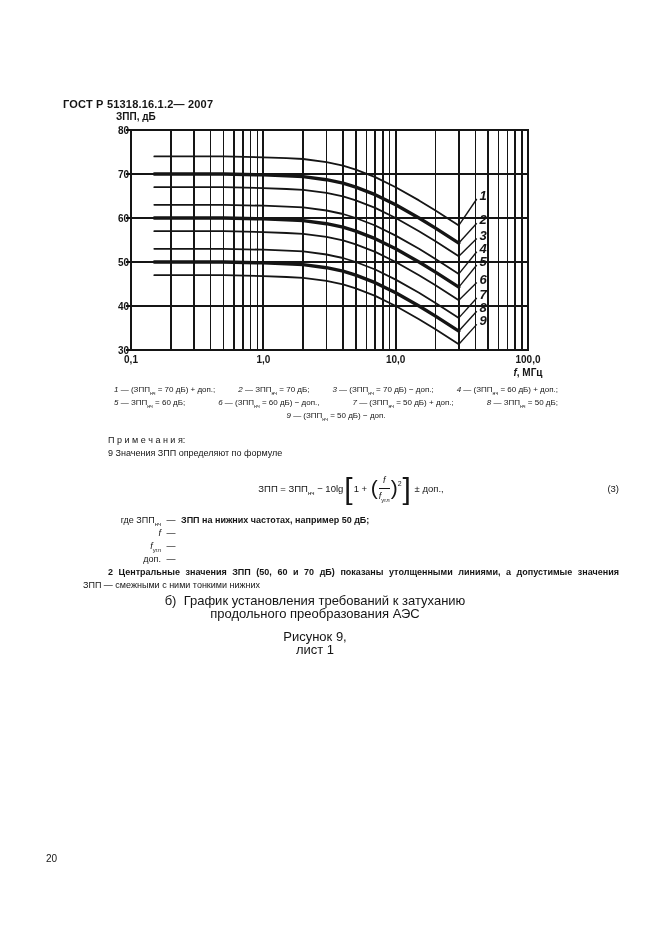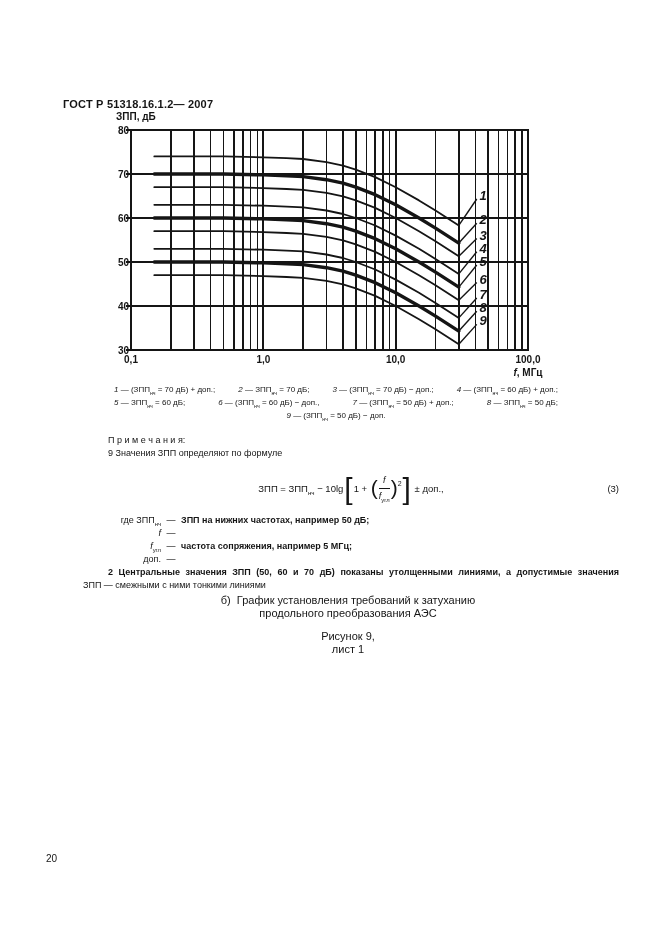--- a/index.html
+++ b/index.html
@@ -23,22 +23,22 @@
   .frac{display:inline-block;text-align:center;font-size:9px;vertical-align:middle;}
   .frac .top{display:block;border-bottom:1px solid #151515;padding:0 3px 1px;}
   .frac .bot{display:block;padding-top:1px;}
   .pow{align-self:flex-start;font-size:7px;position:relative;top:3px;margin-left:-1px;}
   .f-no{position:absolute;right:0;top:50%;transform:translateY(-50%);}
   .where-row{display:flex;line-height:13px;}
   .where-term{width:78px;text-align:right;white-space:nowrap;}
   .where-dash{width:20px;text-align:center;}
   .where-def{flex:1;font-weight:bold;}
   .just{text-indent:25px;text-align:justify;text-align-last:justify;font-weight:bold;}
-  .caption{position:absolute;left:80px;top:594px;width:536px;text-align:center;
-           font-size:11px;line-height:13px;}
+  .caption{position:absolute;left:47px;top:594px;width:536px;text-align:center;
+           font-size:13px;line-height:13px;}
   .fig{margin-top:10px;}
   .pageno{position:absolute;left:46px;top:853px;font-size:10px;}
 </style>
 </head>
 <body>
 
 <div class="hdr">ГОСТ Р 51318.16.1.2— 2007</div>
 
 <div id="chart">
   <svg id="chart-svg" width="446" height="276" font-family="Liberation Sans, sans-serif">
@@ -167,30 +167,29 @@
         <span class="where-dash">—</span>
         <span class="where-def">ЗПП на нижних частотах, например 50 дБ;</span>
       </div>
       <div class="where-row">
         <span class="where-term"><i>f</i></span>
         <span class="where-dash">—</span>
       </div>
       <div class="where-row">
         <span class="where-term"><i>f</i><sub>угл</sub></span>
         <span class="where-dash">—</span>
-        <span class="where-def">частота сопряжения, например 5 МГц;</span>
       </div>
       <div class="where-row">
         <span class="where-term"><span>доп.</span></span>
         <span class="where-dash">—</span>
       </div>
     </div>
 
   <div class="just">2 Центральные значения ЗПП (50, 60 и 70 дБ) показаны утолщенными линиями, а допустимые значения</div>
-  <div>ЗПП — смежными с ними тонкими линиями</div>
+  <div>ЗПП — смежными с ними тонкими нижних</div>
 </div>
 
 <div class="caption">
   <div>б)&nbsp; График установления требований к затуханию</div>
   <div>продольного преобразования АЭС</div>
   <div class="fig">Рисунок 9,</div>
   <div>лист 1</div>
 </div>
 
 <div class="pageno">20</div>

